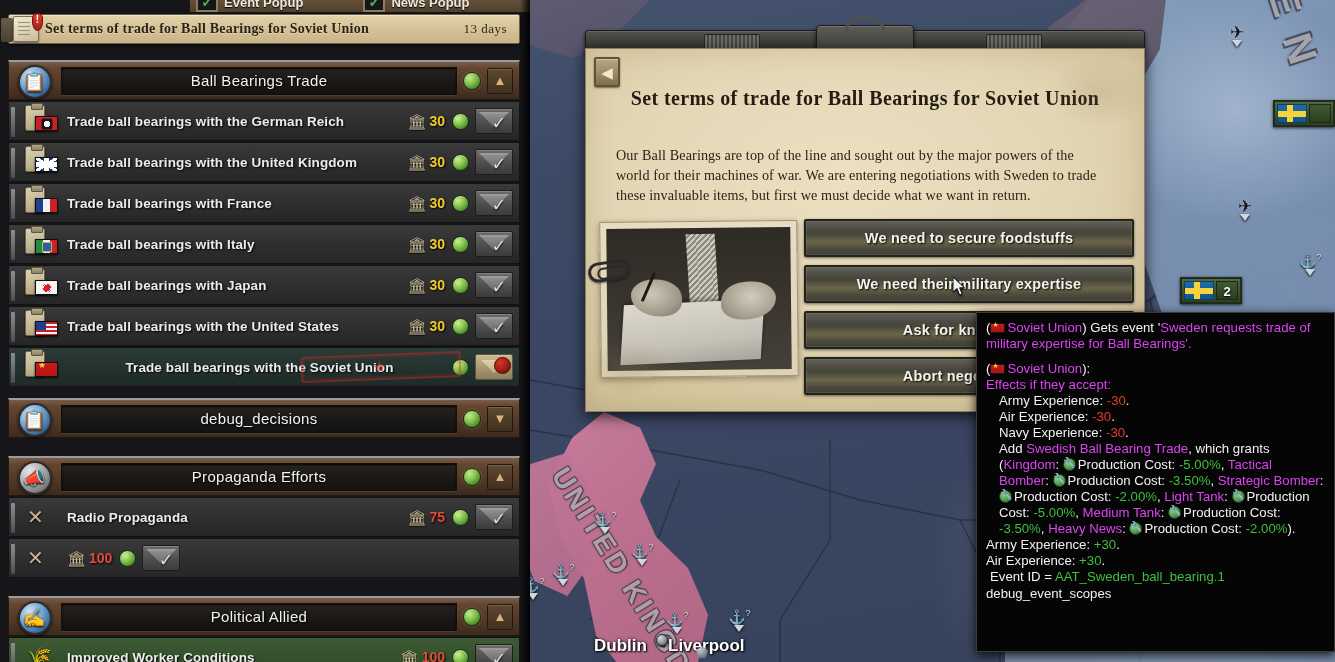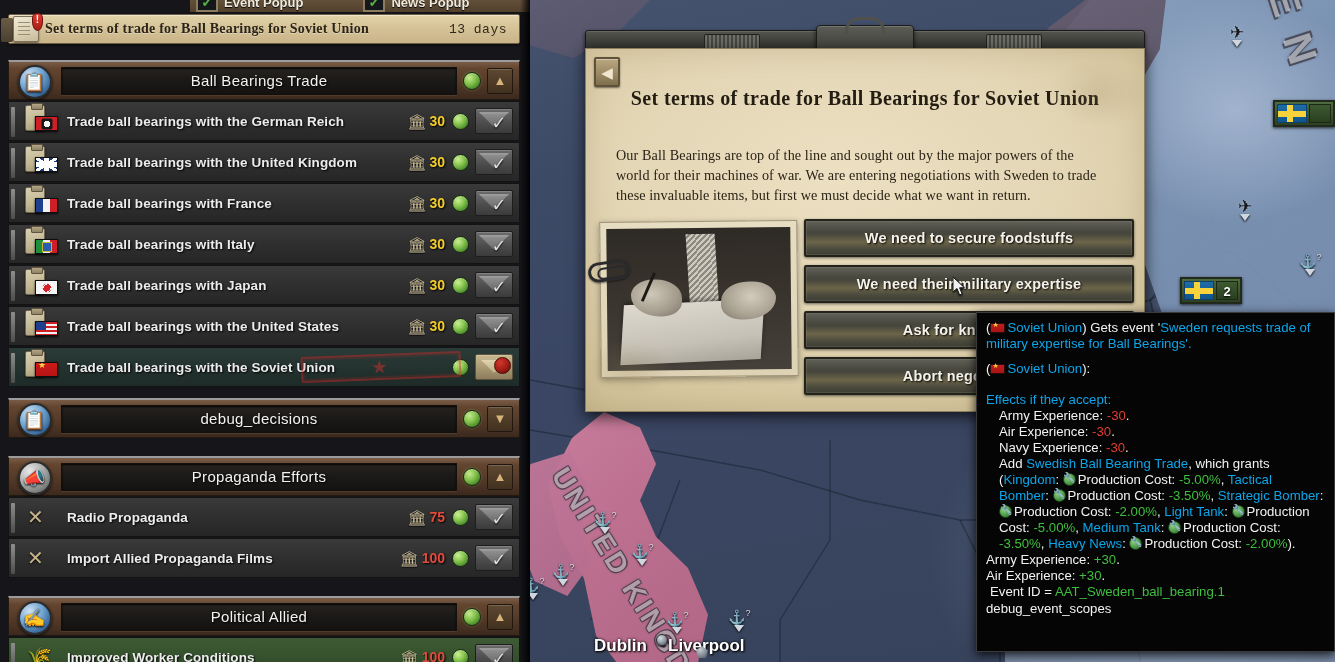--- a/index.html
+++ b/index.html
@@ -169,21 +169,21 @@
     background: linear-gradient(180deg,#e03a2e,#a81d16);
     border-radius: 5px 5px 50% 50%; border: 1px solid #6d110d;
     color: #fff; font-size: 10px; font-weight: bold; text-align: center; line-height: 11px;
   }
   .alert-title {
     flex: 1; color: #2c2416; font-size: 14px;
     font-family: "Liberation Serif", serif; font-weight: bold; letter-spacing: 0.2px;
     text-shadow: 0 1px 0 rgba(255,255,255,0.35);
   }
   .alert-days {
-    color: #32291a; font-size: 13px; font-family: Liberation Mono, monospace;
+    color: #32291a; font-size: 13px; font-family: Liberation Serif, serif;
     letter-spacing: 0.5px;
   }
 
   
   .dsection { position: absolute; left: 8px; width: 512px; }
   .sec-head {
     position: relative; height: 40px;
     background:
       linear-gradient(180deg, rgba(255,255,255,0.10) 0%, rgba(0,0,0,0.0) 18%),
       linear-gradient(180deg, #6a4a33 0%, #5b3f2b 40%, #4a3324 75%, #3c2a1e 100%);
@@ -234,20 +234,21 @@
 
   
   .drow {
     position: relative; height: 40px; margin-top: 1px;
     background: linear-gradient(180deg, #3a3a3b 0%, #303031 45%, #262627 100%);
     border: 1px solid #131314;
     display: flex; align-items: center; padding-left: 8px;
   }
   .drow.soviet {
     background: linear-gradient(180deg, #2b3b38 0%, #24332f 50%, #1e2b28 100%);
+    text-align: center;
   }
   .drow.green {
     background: linear-gradient(180deg, #3e5a35 0%, #35512d 50%, #2c4526 100%);
   }
   .drow-tab {
     position: absolute; left: 2px; top: 5px; width: 4px; height: 30px;
     background: linear-gradient(180deg,#8e8e8e,#4d4d4d); border-radius: 1px;
   }
   .drow-ico { width: 46px; height: 36px; position: relative; flex: none; margin-left: 4px; }
   .clipboard {
@@ -486,21 +487,21 @@
     position: absolute; left: 976px; top: 312px; width: 359px; height: 340px;
     background: #050505; border: 1px solid #3a3a3a;
     box-shadow: 0 3px 10px rgba(0,0,0,0.85);
     padding: 7px 9px 6px 9px; overflow: hidden;
     font-size: 13.2px; line-height: 1.215; color: #f0f0f0;
     z-index: 50;
   }
   .tt-line { white-space: normal; }
   .tt-p { margin-bottom: 0px; }
   .tt-gap { height: 9px; }
-  .o { color: #0ea5e9; margin-top: 15px; }
+  .o { color: #d946ef; }
   .y { color: #e7a81e; }
   .neg { color: #e23b30; }
   .pos { color: #3fbf3f; }
   .gid { color: #3fbf3f; }
   .w { color: #f2f2f2; }
   .tt-indent { padding-left: 13px; }
   .tt-flag {
     display: inline-block; width: 15px; height: 10px; position: relative;
     vertical-align: -1px; margin-right: 2px;
     background: linear-gradient(180deg,#c41c1c,#a81414); border: 1px solid #2a0b0b;
@@ -907,21 +908,20 @@
         <div class="row-env">
             <span class="row-env-check">✓</span>
           </div>
       </div>
 
       <div class="drow">
         <div class="drow-tab"></div>
         <div class="drow-ico">
           <span class="prop-ico">✕</span>
         </div>
-        <div class="drow-label">Import Allied Propaganda Films</div>
         <div class="cost-wrap">
           <span class="cost-ico">🏛</span>
           <span class="cost-val r">100</span>
         </div>
         <div class="row-led"></div>
         <div class="row-env">
             <span class="row-env-check">✓</span>
           </div>
       </div>
     </div>

